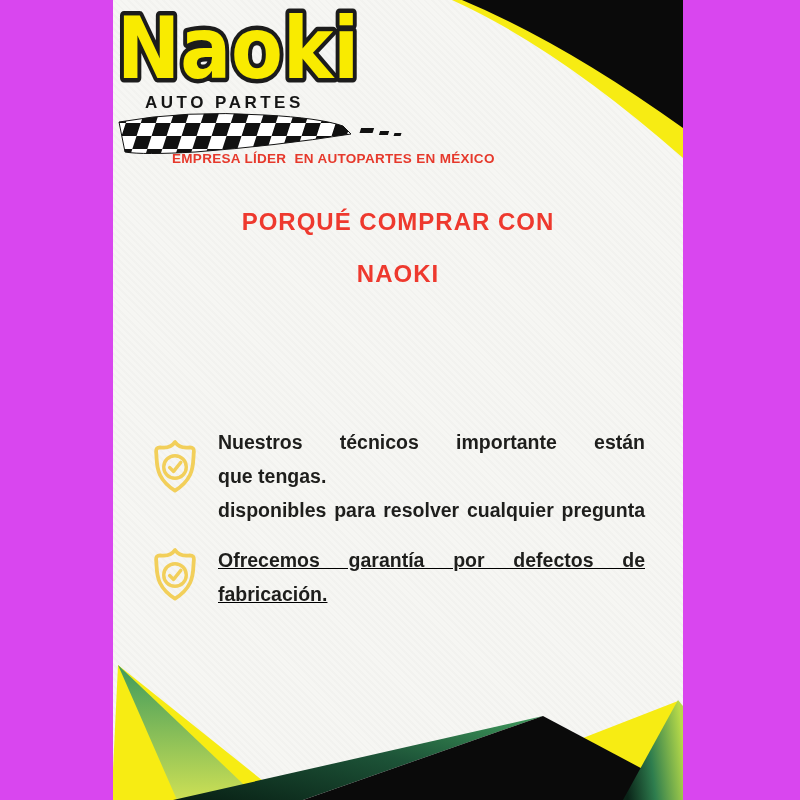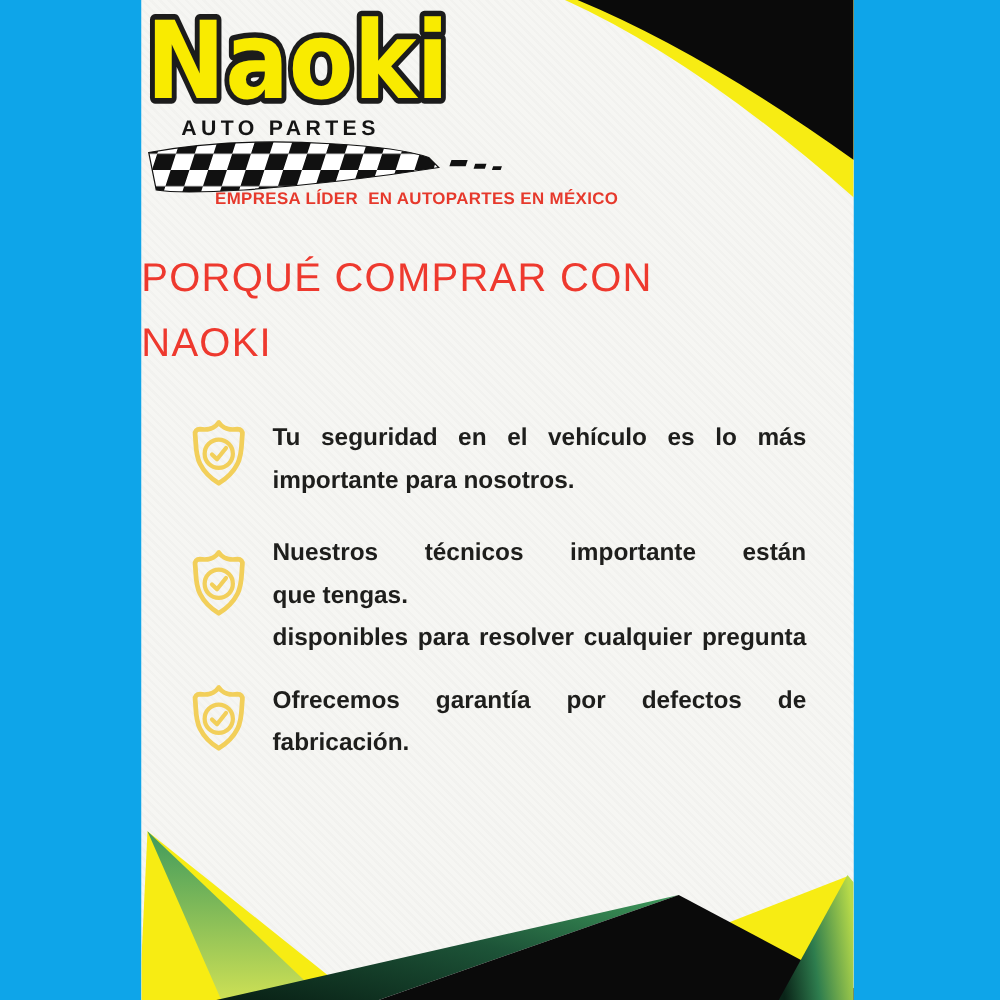--- a/index.html
+++ b/index.html
@@ -1,20 +1,20 @@
 <!DOCTYPE html>
 <html><head>
 <meta charset="utf-8">
 <style>
   html,body{margin:0;padding:0;}
   body{
     width:800px;height:800px;background:#ffffff;overflow:hidden;
     font-family:"Liberation Sans", sans-serif;
   }
-  .frame{position:relative;width:800px;height:800px;background:#0ea5e9;}
+  .frame{position:relative;width:800px;height:800px;background:#d946ef;}
   .page{
     position:absolute;left:113px;top:0;width:570px;height:800px;
     background-color:#f6f6f3;
     background-image:repeating-linear-gradient(45deg, rgba(0,0,0,0.014) 0 2px, rgba(255,255,255,0) 2px 5px);
     overflow:hidden;
   }
   svg.deco{position:absolute;inset:0;width:570px;height:800px;display:block;}
 
   
   .logo-block{position:absolute;left:2px;top:0;width:360px;}
@@ -24,22 +24,22 @@
     letter-spacing:3.5px;color:#151515;white-space:nowrap;margin-left:24px;
   }
   .flag-svg{position:absolute;left:0px;top:110px;}
   .tagline{
     position:absolute;left:9px;top:151px;font-size:13.5px;font-weight:bold;
     letter-spacing:0.3px;color:#e6392c;white-space:pre;padding-left:48px;
   }
 
   
   .heading{
-    position:absolute;left:0;top:196px;width:570px;text-align:left;
-    font-weight:normal;font-size:32px;line-height:52px;letter-spacing:1px;
+    position:absolute;left:0;top:196px;width:570px;text-align:center;
+    font-weight:bold;font-size:24px;line-height:52px;letter-spacing:1px;
     color:#ee392e;
   }
 
   
   .benefit{
     position:absolute;left:38px;width:494px;display:flex;align-items:flex-start;
   }
   .benefit .icon-col{flex:0 0 50px;margin-right:17px;}
   .benefit-lines{
     flex:1;font-size:19.5px;font-weight:bold;line-height:34px;color:#1e1e1c;
@@ -106,54 +106,39 @@
       </svg>
 
       <div class="tagline">EMPRESA LÍDER  EN AUTOPARTES EN MÉXICO</div>
     </div>
 
     <div class="heading">
       <div>PORQUÉ COMPRAR CON</div>
       <div>NAOKI</div>
     </div>
 
-    <div class="benefit" style="top:333px;">
-      <div class="icon-col" style="margin-top:0px;">
-        <svg width="48" height="58" viewBox="0 0 48 58" fill="none">
-          <g stroke="#f2cf5a" stroke-linecap="round" stroke-linejoin="round" fill="none">
-            <path stroke-width="3.8" d="M24,5 C21,9.5 15,11.3 9,10.3 C6.3,10.3 4.8,12 5.1,14.6 C6,22 5,30 9,38 C12.5,45 18,50 24,53.6 C30,50 35.5,45 39,38 C43,30 42,22 42.9,14.6 C43.2,12 41.7,10.3 39,10.3 C33,11.3 27,9.5 24,5 Z"></path>
-            <circle cx="24" cy="30" r="11.3" stroke-width="3.4"></circle>
-            <path stroke-width="3.4" d="M18.6,30.6 L22.6,34.4 L29.8,25.4"></path>
-          </g>
-        </svg>
-      </div>
-      <div class="benefit-lines">
-          <div class="jline">Tu seguridad en el vehículo es lo más</div>
-          <div class="jline last">importante para nosotros.</div>
-        </div>
-    </div>
 
     <div class="benefit" style="top:425px;">
       <div class="icon-col" style="margin-top:12px;">
         <svg width="48" height="58" viewBox="0 0 48 58" fill="none">
           <g stroke="#f2cf5a" stroke-linecap="round" stroke-linejoin="round" fill="none">
             <path stroke-width="3.8" d="M24,5 C21,9.5 15,11.3 9,10.3 C6.3,10.3 4.8,12 5.1,14.6 C6,22 5,30 9,38 C12.5,45 18,50 24,53.6 C30,50 35.5,45 39,38 C43,30 42,22 42.9,14.6 C43.2,12 41.7,10.3 39,10.3 C33,11.3 27,9.5 24,5 Z"></path>
             <circle cx="24" cy="30" r="11.3" stroke-width="3.4"></circle>
             <path stroke-width="3.4" d="M18.6,30.6 L22.6,34.4 L29.8,25.4"></path>
           </g>
         </svg>
       </div>
       <div class="benefit-lines">
           <div class="jline">Nuestros técnicos importante están</div>
           <div class="jline last">que tengas.</div>
           <div class="jline">disponibles para resolver cualquier pregunta</div>
         </div>
     </div>
 
-    <div class="benefit" style="top:543px;">
+    <div class="benefit" style="top:543px;text-decoration:underline;">
       <div class="icon-col" style="margin-top:2px;">
         <svg width="48" height="58" viewBox="0 0 48 58" fill="none">
           <g stroke="#f2cf5a" stroke-linecap="round" stroke-linejoin="round" fill="none">
             <path stroke-width="3.8" d="M24,5 C21,9.5 15,11.3 9,10.3 C6.3,10.3 4.8,12 5.1,14.6 C6,22 5,30 9,38 C12.5,45 18,50 24,53.6 C30,50 35.5,45 39,38 C43,30 42,22 42.9,14.6 C43.2,12 41.7,10.3 39,10.3 C33,11.3 27,9.5 24,5 Z"></path>
             <circle cx="24" cy="30" r="11.3" stroke-width="3.4"></circle>
             <path stroke-width="3.4" d="M18.6,30.6 L22.6,34.4 L29.8,25.4"></path>
           </g>
         </svg>
       </div>
       <div class="benefit-lines">

